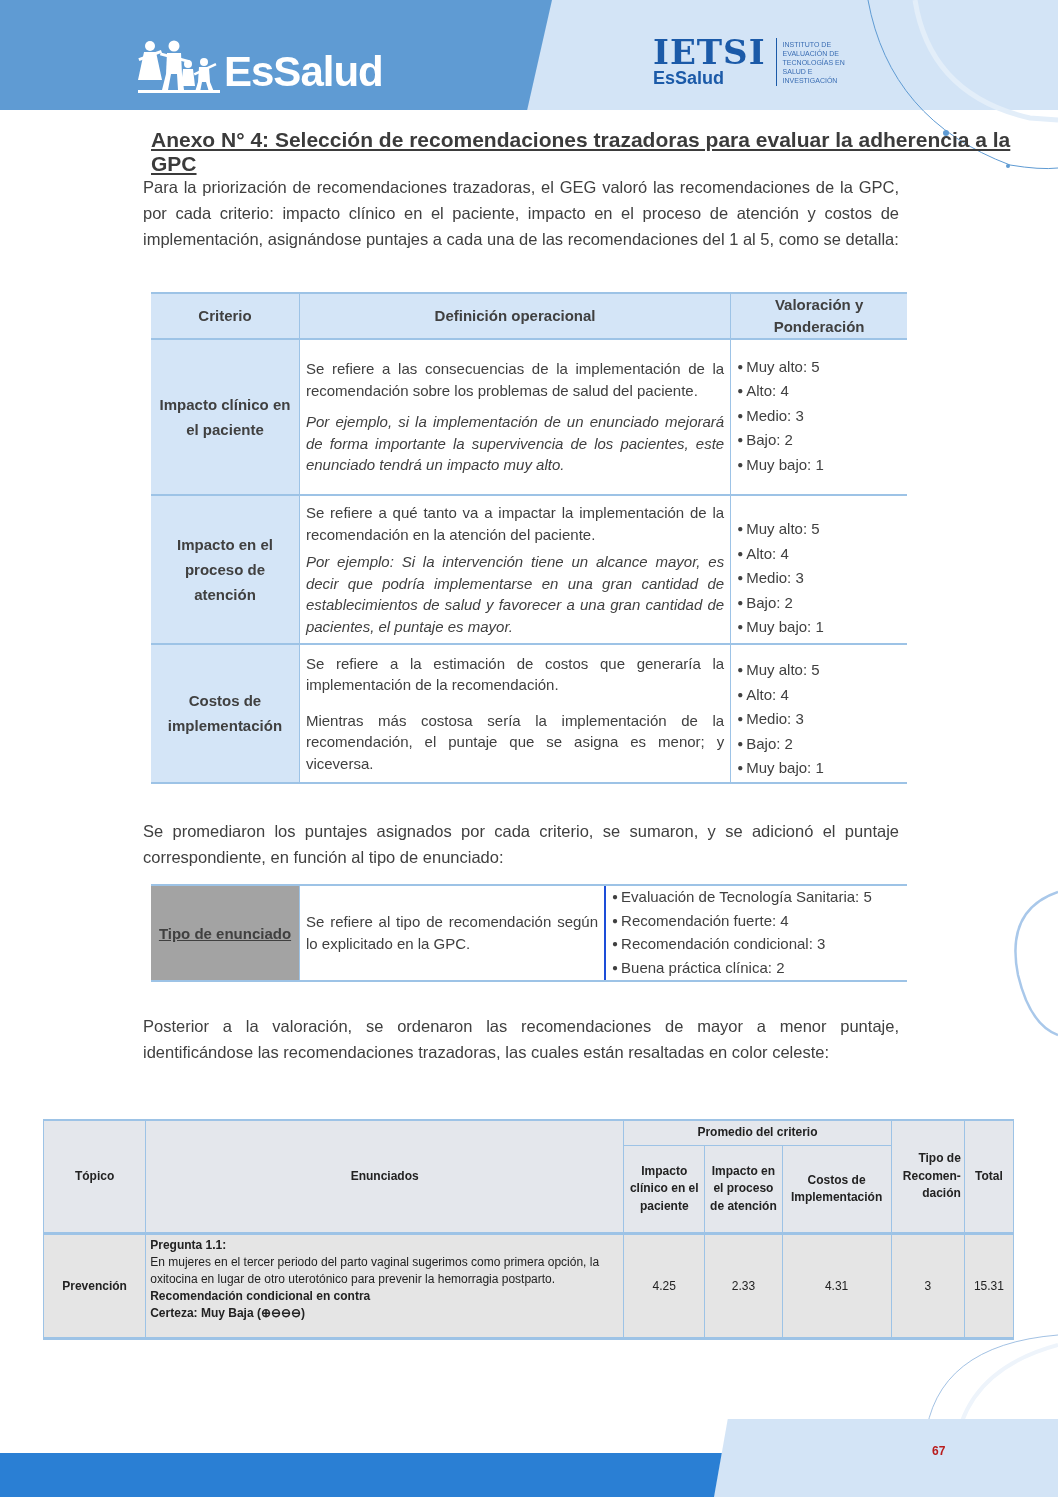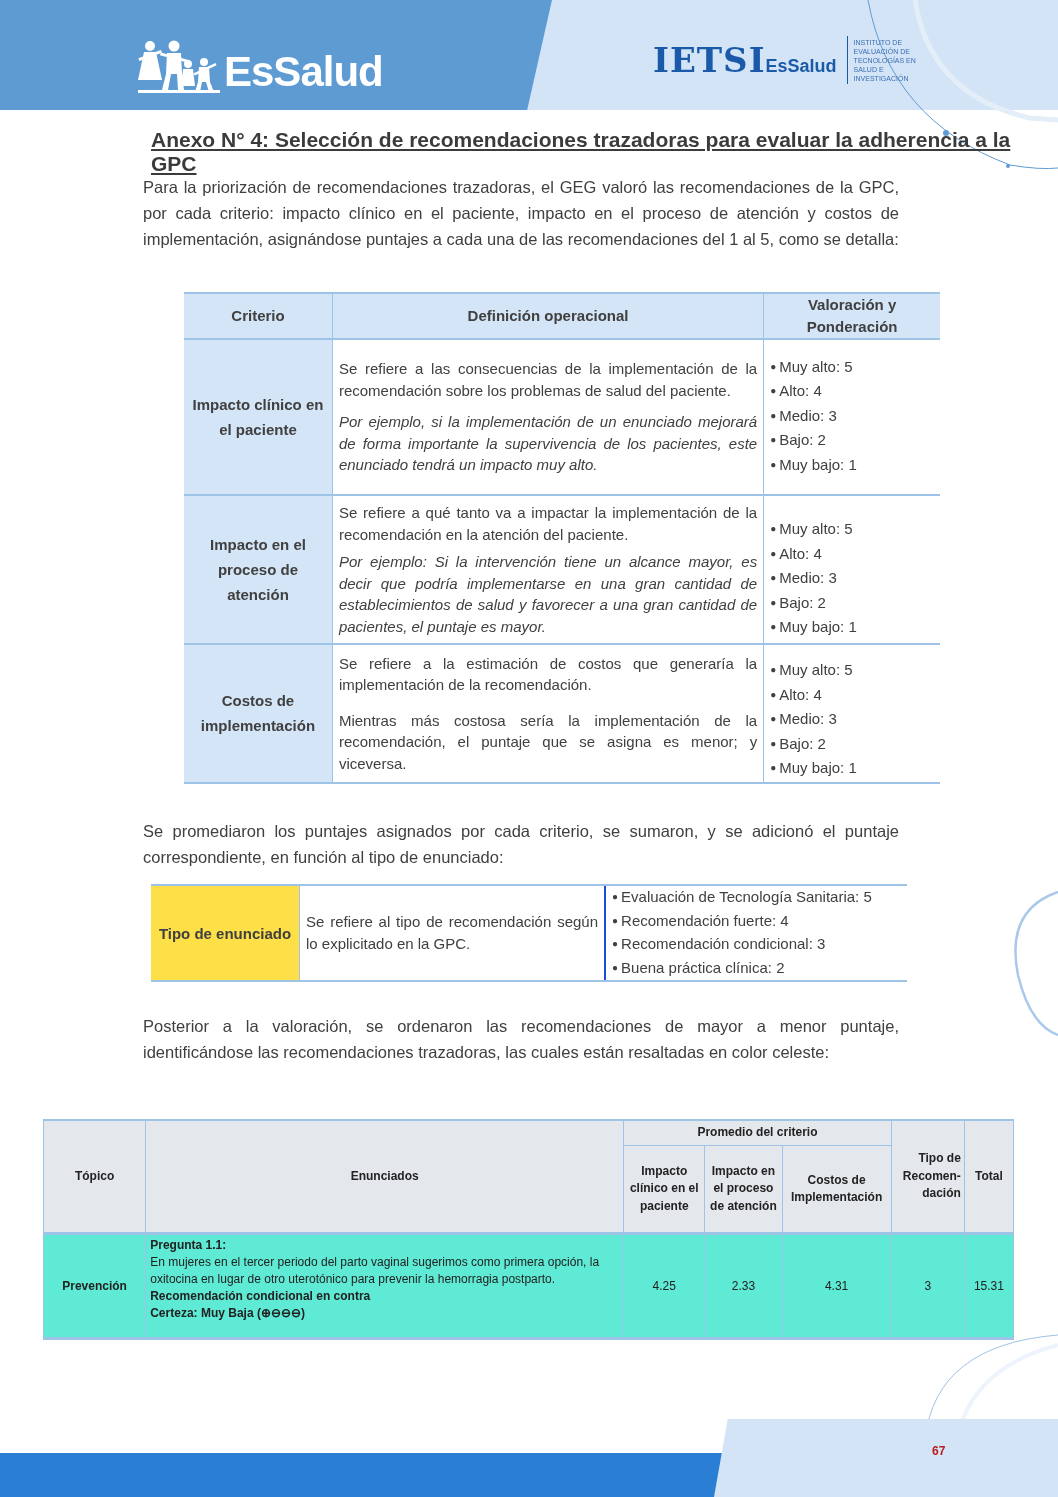--- a/index.html
+++ b/index.html
@@ -10,52 +10,52 @@
     .abs { position: absolute; }
     
     .hdr-light { left: 0; top: 0; width: 1058px; height: 110px; background: #d3e4f6; }
     .hdr-dark {
       left: 0; top: 0; width: 552px; height: 110px; background: #5f9bd3;
       clip-path: polygon(0 0, 100% 0, 95.5% 100%, 0 100%);
     }
     .logo-left { left: 138px; top: 36px; height: 58px; display: flex; align-items: flex-end; }
     .logo-left .brand { color: #fff; font-size: 42px; font-weight: bold; letter-spacing: -1px; line-height: 44px; margin-left: 4px; }
     .logo-right { left: 653px; top: 36px; display: flex; align-items: center; }
-    .ietsi-block { display: flex; flex-direction: row; align-items: flex-end; }
+    .ietsi-block { display: flex; flex-direction: column; }
     .ietsi { color: #1b5aa8; font-family: "DejaVu Serif", serif; font-weight: bold; font-size: 34px; line-height: 32px; letter-spacing: 1px; }
     .ietsi-sub { color: #1b5aa8; font-size: 18px; font-weight: bold; line-height: 20px; margin-top: 0; }
     .ietsi-sep { width: 1px; height: 48px; background: #1b5aa8; margin: 0 6px 0 10px; }
     .ietsi-text { color: #3a6db3; font-size: 7px; line-height: 9px; text-transform: uppercase; }
     
     .title { left: 151px; top: 128px; font-size: 21px; font-weight: bold; text-decoration: underline; color: #3b3b3b; }
     .para { left: 143px; width: 756px; font-size: 16.5px; line-height: 26px; text-align: justify; color: #404040; }
     
     table { border-collapse: collapse; }
-    .crit-table { left: 151px; top: 292px; width: 756px; font-size: 15px; color: #404040; margin-left: 33px; }
+    .crit-table { left: 151px; top: 292px; width: 756px; font-size: 15px; color: #404040; }
     .crit-table td, .crit-table th { border-top: 2px solid #9dc3e6; border-bottom: 2px solid #9dc3e6; padding: 0 6px; vertical-align: middle; }
     .crit-table th { background: #d4e5f7; font-weight: bold; height: 44px; text-align: center; color: #404040; line-height: 22px; }
     .crit-table .vl { border-left: 1px solid #9dc3e6; }
     .crit-table .c1 { background: #d4e5f7; font-weight: bold; text-align: center; width: 136px; line-height: 25px; }
     .crit-table .c2 { width: 419px; text-align: justify; line-height: 21.5px; }
     .crit-table .c3 { width: 164px; line-height: 22.5px; }
     .c2 p { margin: 0; }
     .c2 p.it { font-style: italic; margin-top: 10px; }
     .bul { list-style: none; margin: 0; padding: 0; }
     .bul li::before { content: "\25CF"; font-size: 10px; margin-right: 3px; position: relative; top: -2px; }
     
     .tipo-table { left: 151px; top: 884px; width: 756px; font-size: 15px; color: #404040; }
     .tipo-table td { border-top: 2px solid #9dc3e6; border-bottom: 2px solid #9dc3e6; vertical-align: middle; padding: 0 6px; }
-    .tipo-table .t1 { background: #fde047; font-weight: bold; width: 136px; text-align: center; line-height: 25px; height: 84px; }
+    .tipo-table .t1 { background: #a3a3a3; font-weight: bold; width: 136px; text-align: center; line-height: 25px; height: 84px; text-decoration: underline; }
     .tipo-table .t2 { border-left: 1px solid #9dc3e6; width: 292px; text-align: justify; line-height: 22px; }
     .tipo-table .t3 { border-left: 2px solid #1d4ed8; line-height: 21.5px; }
     
     .rec-table { left: 43px; top: 1119px; width: 971px; font-size: 12px; color: #222; }
     .rec-table th, .rec-table td { border: 1px solid #9dc3e6; text-align: center; vertical-align: middle; }
     .rec-table th { background: #e4e7ec; font-weight: bold; line-height: 17.5px; padding: 0 3px; }
-    .rec-table td { background: #5eead4; }
+    .rec-table td { background: #e5e5e5; }
     .rec-table tr.head-top { border-top: 2px solid #9dc3e6; }
     .rec-table tbody tr td { border-top: 3px solid #9dc3e6; border-bottom: 3px solid #9dc3e6; }
     .rec-table td.enun { text-align: left; padding: 2px 4px; line-height: 17px; vertical-align: top; height: 98px; }
     .rec-table td.enun b { font-weight: bold; }
     
     .footer-dark { left: 0; top: 1453px; width: 1058px; height: 44px; background: #2a7fd4; }
     .footer-light {
       left: 714px; top: 1419px; width: 344px; height: 78px; background: #d3e4f6;
       clip-path: polygon(4% 0, 100% 0, 100% 100%, 0 100%);
     }

